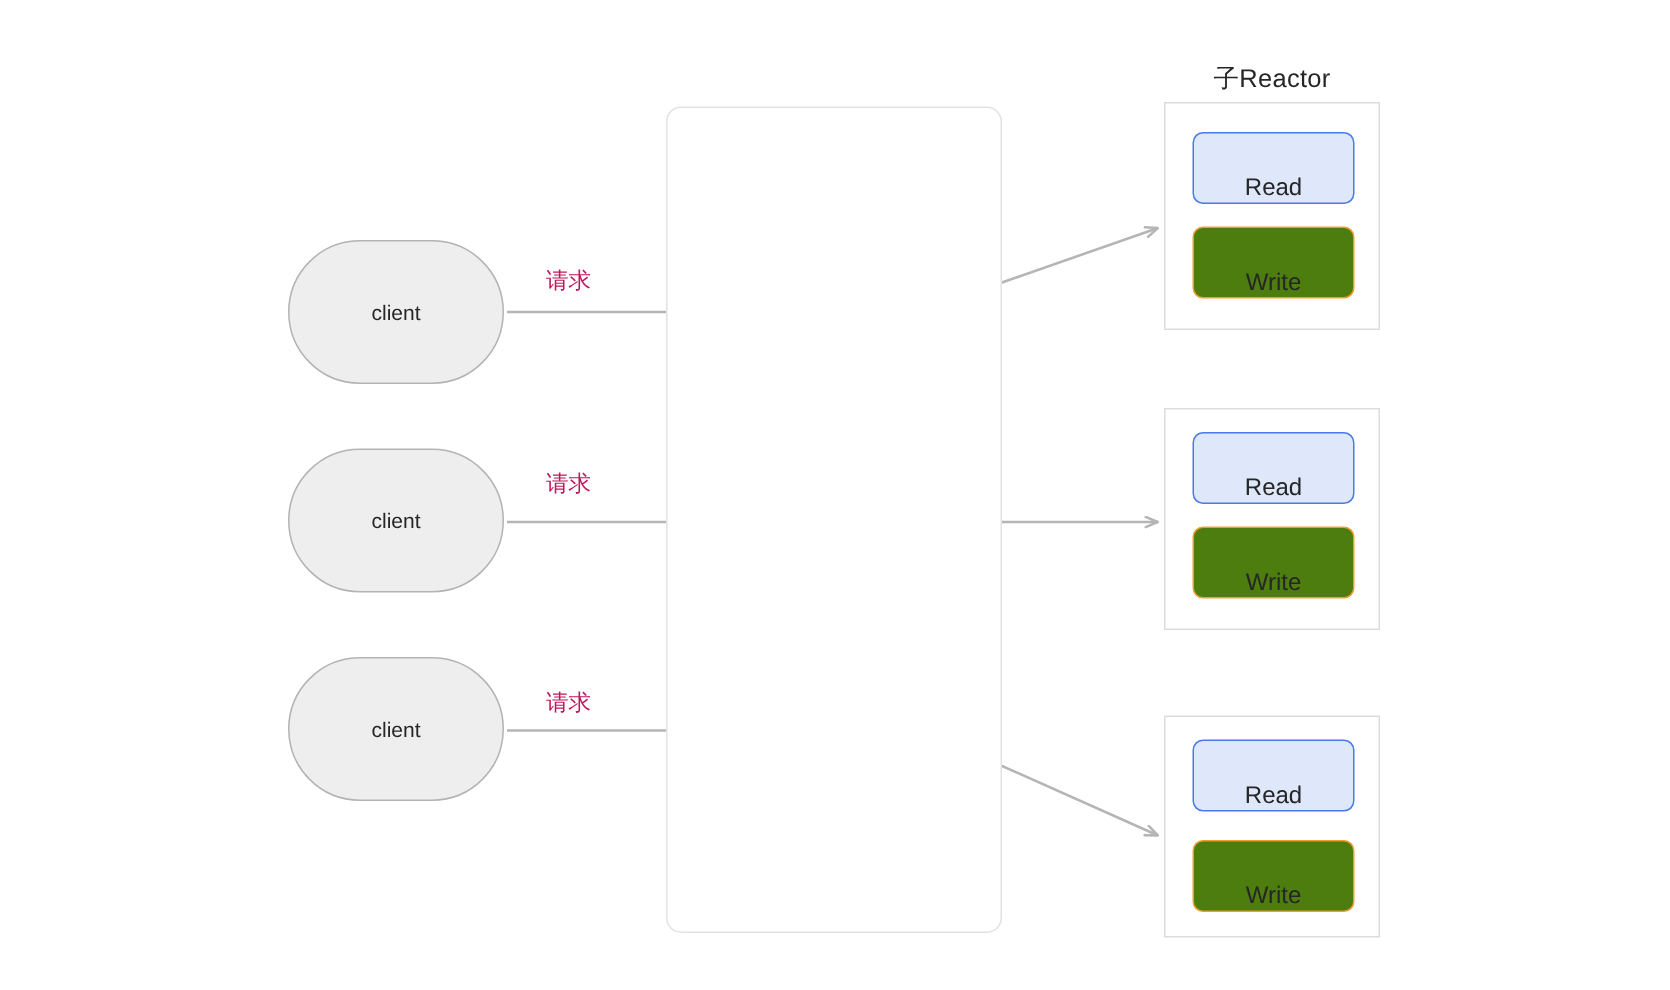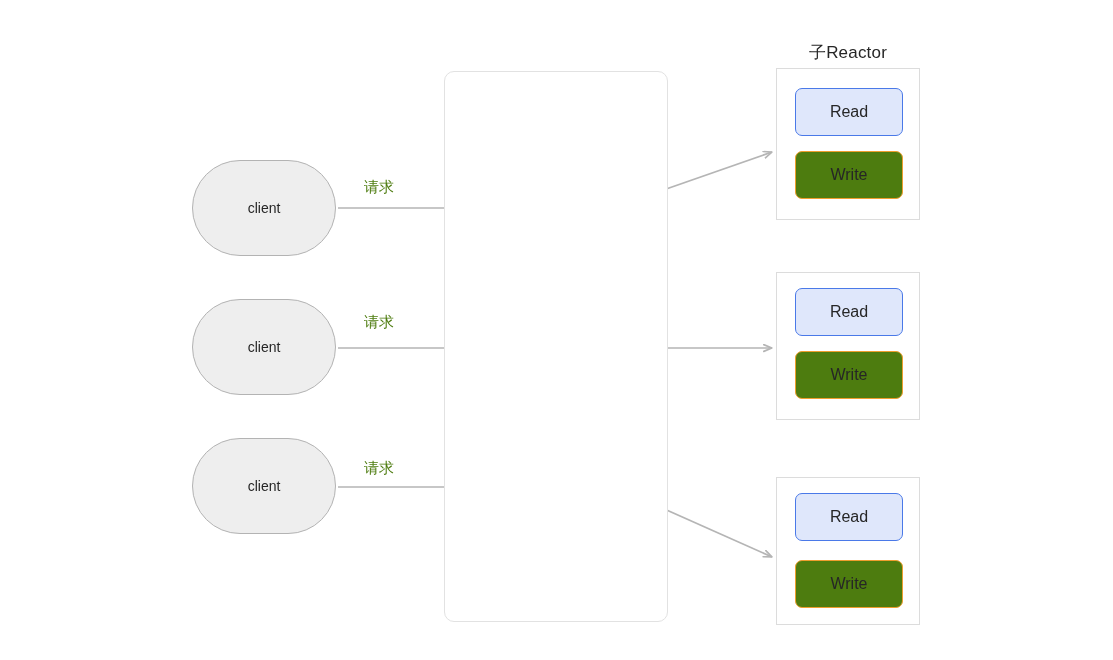--- a/index.html
+++ b/index.html
@@ -39,21 +39,21 @@
     justify-content: center;
     font-size: 14px;
     color: #262626;
     box-sizing: border-box;
   }
 
   
   .req-label {
     position: absolute;
     font-size: 15px;
-    color: #4d7c0f;
+    color: #be185d;
     white-space: nowrap;
   }
 
   
   .main-reactor {
     position: absolute;
     left: 444px;
     top: 71px;
     width: 224px;
     height: 551px;
@@ -98,21 +98,21 @@
   }
 
   .rw-box {
     position: absolute;
     left: 18px;
     width: 108px;
     height: 48px;
     border-radius: 7px;
     box-sizing: border-box;
     display: flex;
-    align-items: center;
+    align-items: flex-end;
     justify-content: center;
     font-size: 16px;
     color: #262626;
   }
   .rw-read {
     background: #dfe7fb;
     border: 1.8px solid #4a79e8;
   }
   .rw-write {
     background: #4d7c0f;

